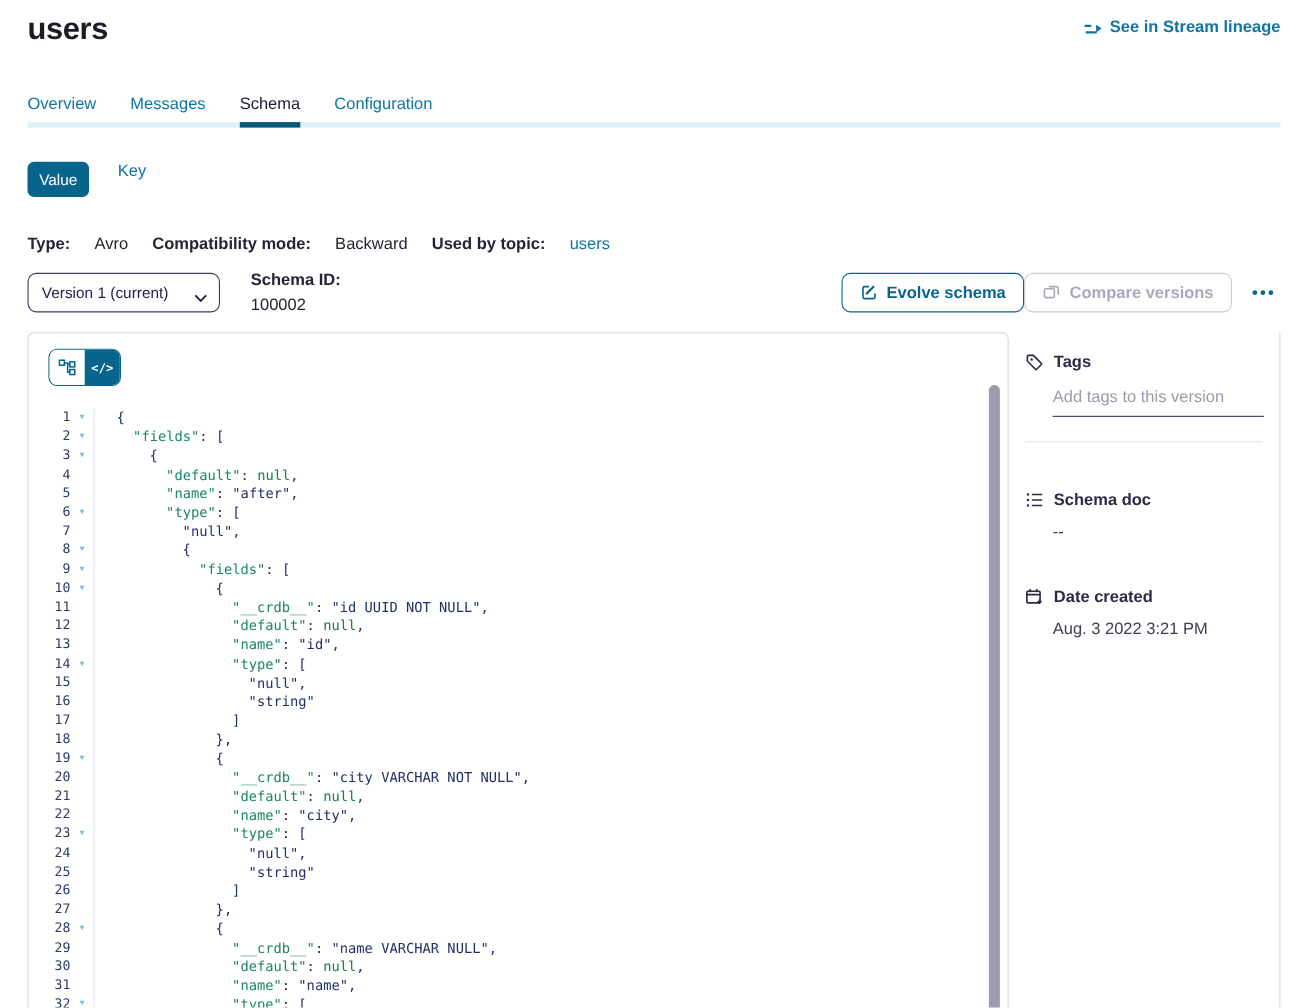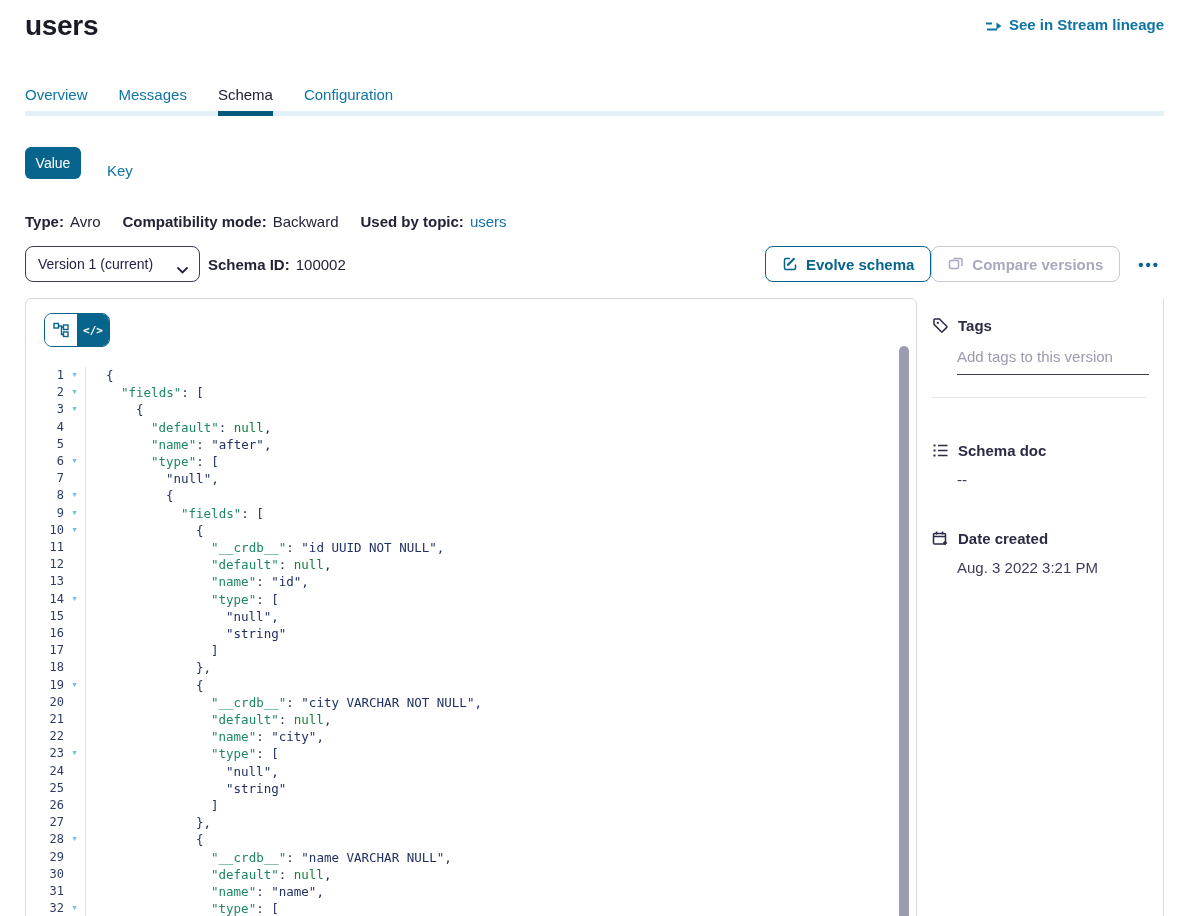--- a/index.html
+++ b/index.html
@@ -14,41 +14,41 @@
                   font-weight:600; text-decoration:none; cursor:pointer; margin-top:6px; }
 
   
   .tabs { display:flex; gap:31px; margin-top:44px; position:relative; }
   .tab { font-size:15px; color:#0f74a3; padding-bottom:13px; cursor:pointer; position:relative; }
   .tab.active { color:#202036; }
   .tab.active::after { content:""; position:absolute; left:0; right:0; bottom:0; height:5px; background:#04587c; z-index:1; }
   .tab-track { position:absolute; left:0; right:0; bottom:0; height:5px; background:#e2f1f7; }
 
   
-  .vk-row { margin-top:31px; display:flex; align-items:flex-end; }
+  .vk-row { margin-top:31px; display:flex; align-items:flex-start; }
   .btn-value { width:56px; height:32px; border:none; border-radius:6px; background:#07648c;
                color:#fff; font-size:14px; font-family:inherit; cursor:pointer; }
   .btn-key { border:none; background:none; color:#0f74a3; font-size:15px; margin-left:26px;
              font-family:inherit; cursor:pointer; }
 
   
   .meta-row { margin-top:34px; display:flex; gap:22px; font-size:15px; align-items:center; }
-  .meta-item { display:flex; gap:6px; }
+  .meta-item { display:flex; gap:22px; }
   .meta-label { font-weight:700; color:#232336; }
   .meta-value { color:#232336; }
   .meta-link { color:#0f74a3; cursor:pointer; }
 
   
   .version-row { margin-top:16px; display:flex; align-items:center; }
   .select-wrap { position:relative; width:175px; height:36px; }
   .select-wrap select { width:100%; height:100%; appearance:none; -webkit-appearance:none;
        border:1.5px solid #3c3c58; border-radius:8px; padding:0 30px 0 12px; font-size:14px;
        color:#232346; background:#fff; font-family:inherit; cursor:pointer; }
   .select-chevron { position:absolute; right:12px; top:14px; pointer-events:none; }
-  .schema-id { margin-left:8px; font-size:15px; display:flex; gap:6px; }
+  .schema-id { margin-left:28px; font-size:15px; display:flex; gap:6px;flex-direction:column; }
   .spacer { flex:1; }
   .btn-outline { height:36px; display:flex; align-items:center; gap:8px; padding:0 16px;
        background:#fff; border-radius:8px; font-size:15px; font-weight:700; font-family:inherit; cursor:pointer; }
   .btn-compare { border:1px solid #c9c9d8; color:#a9a9be; cursor:default; }
   .btn-evolve { border:1px solid #07648c; color:#07648c; margin-left:20px; }
   .btn-more { border:none; background:none; color:#07648c; font-size:15px; letter-spacing:2px;
               font-weight:700; margin-left:14px; cursor:pointer; padding:0 4px; }
 
   
   .content { display:flex; margin-top:16px; align-items:stretch; height:660px; }

